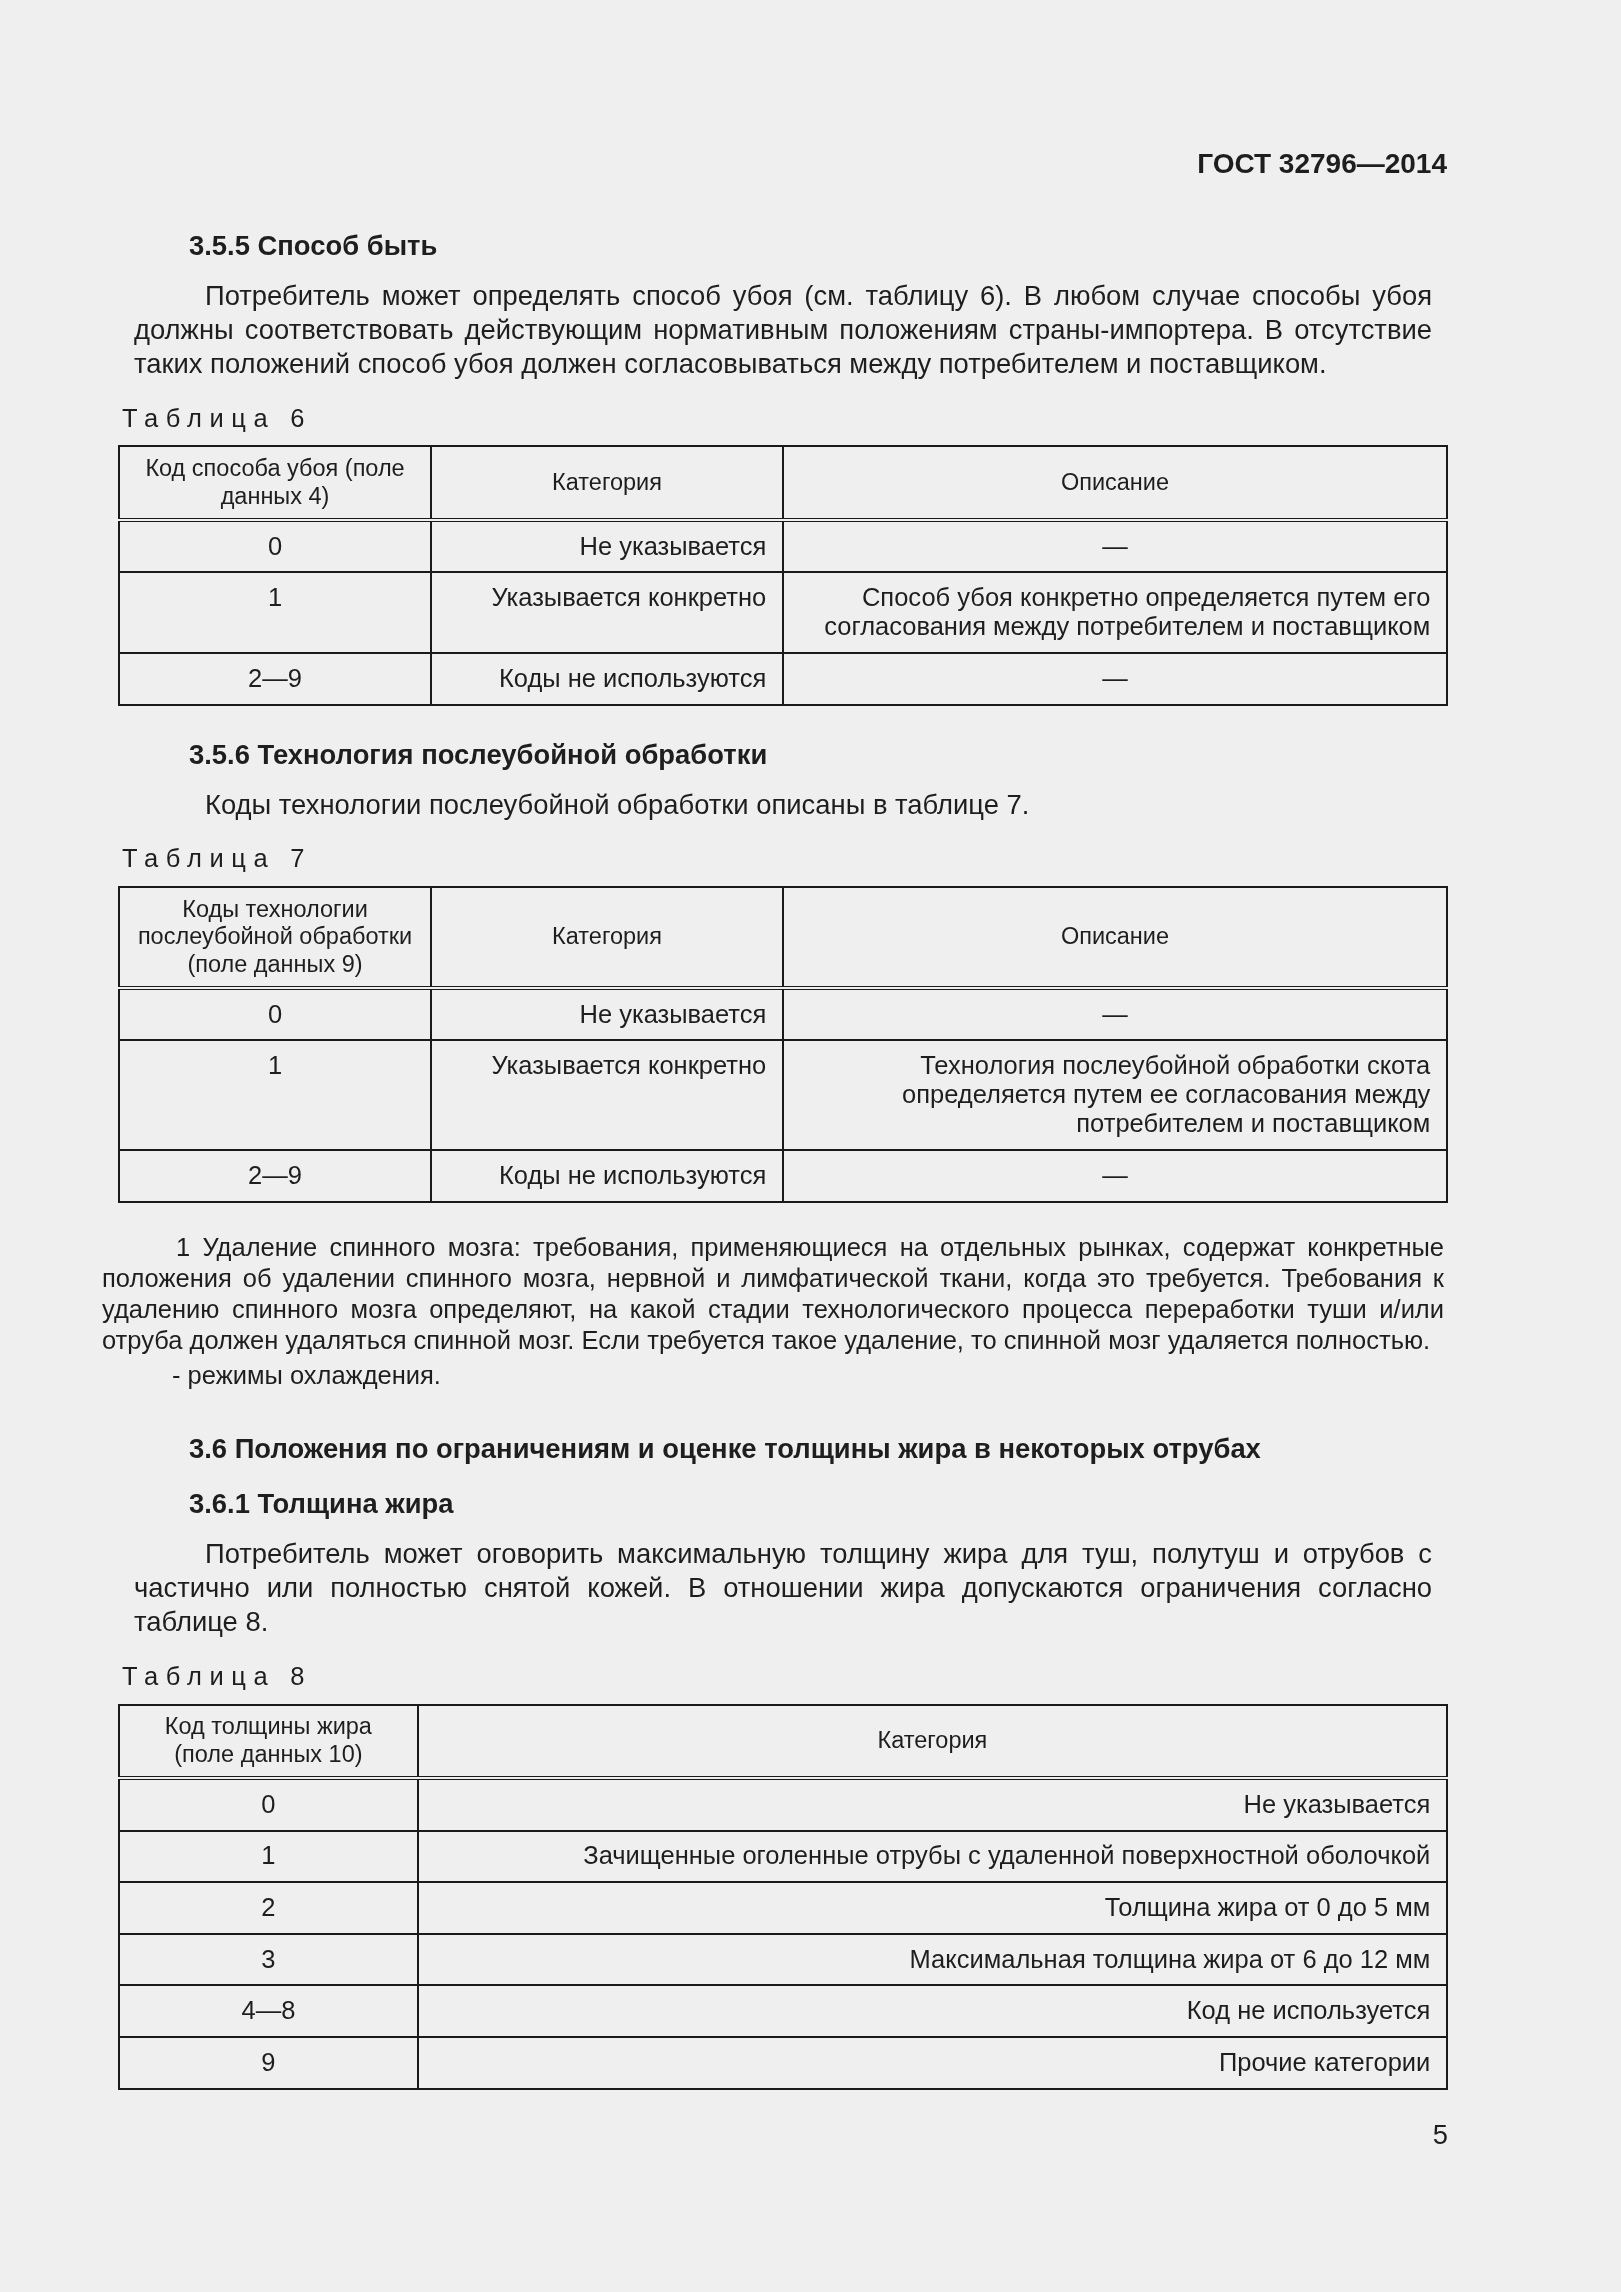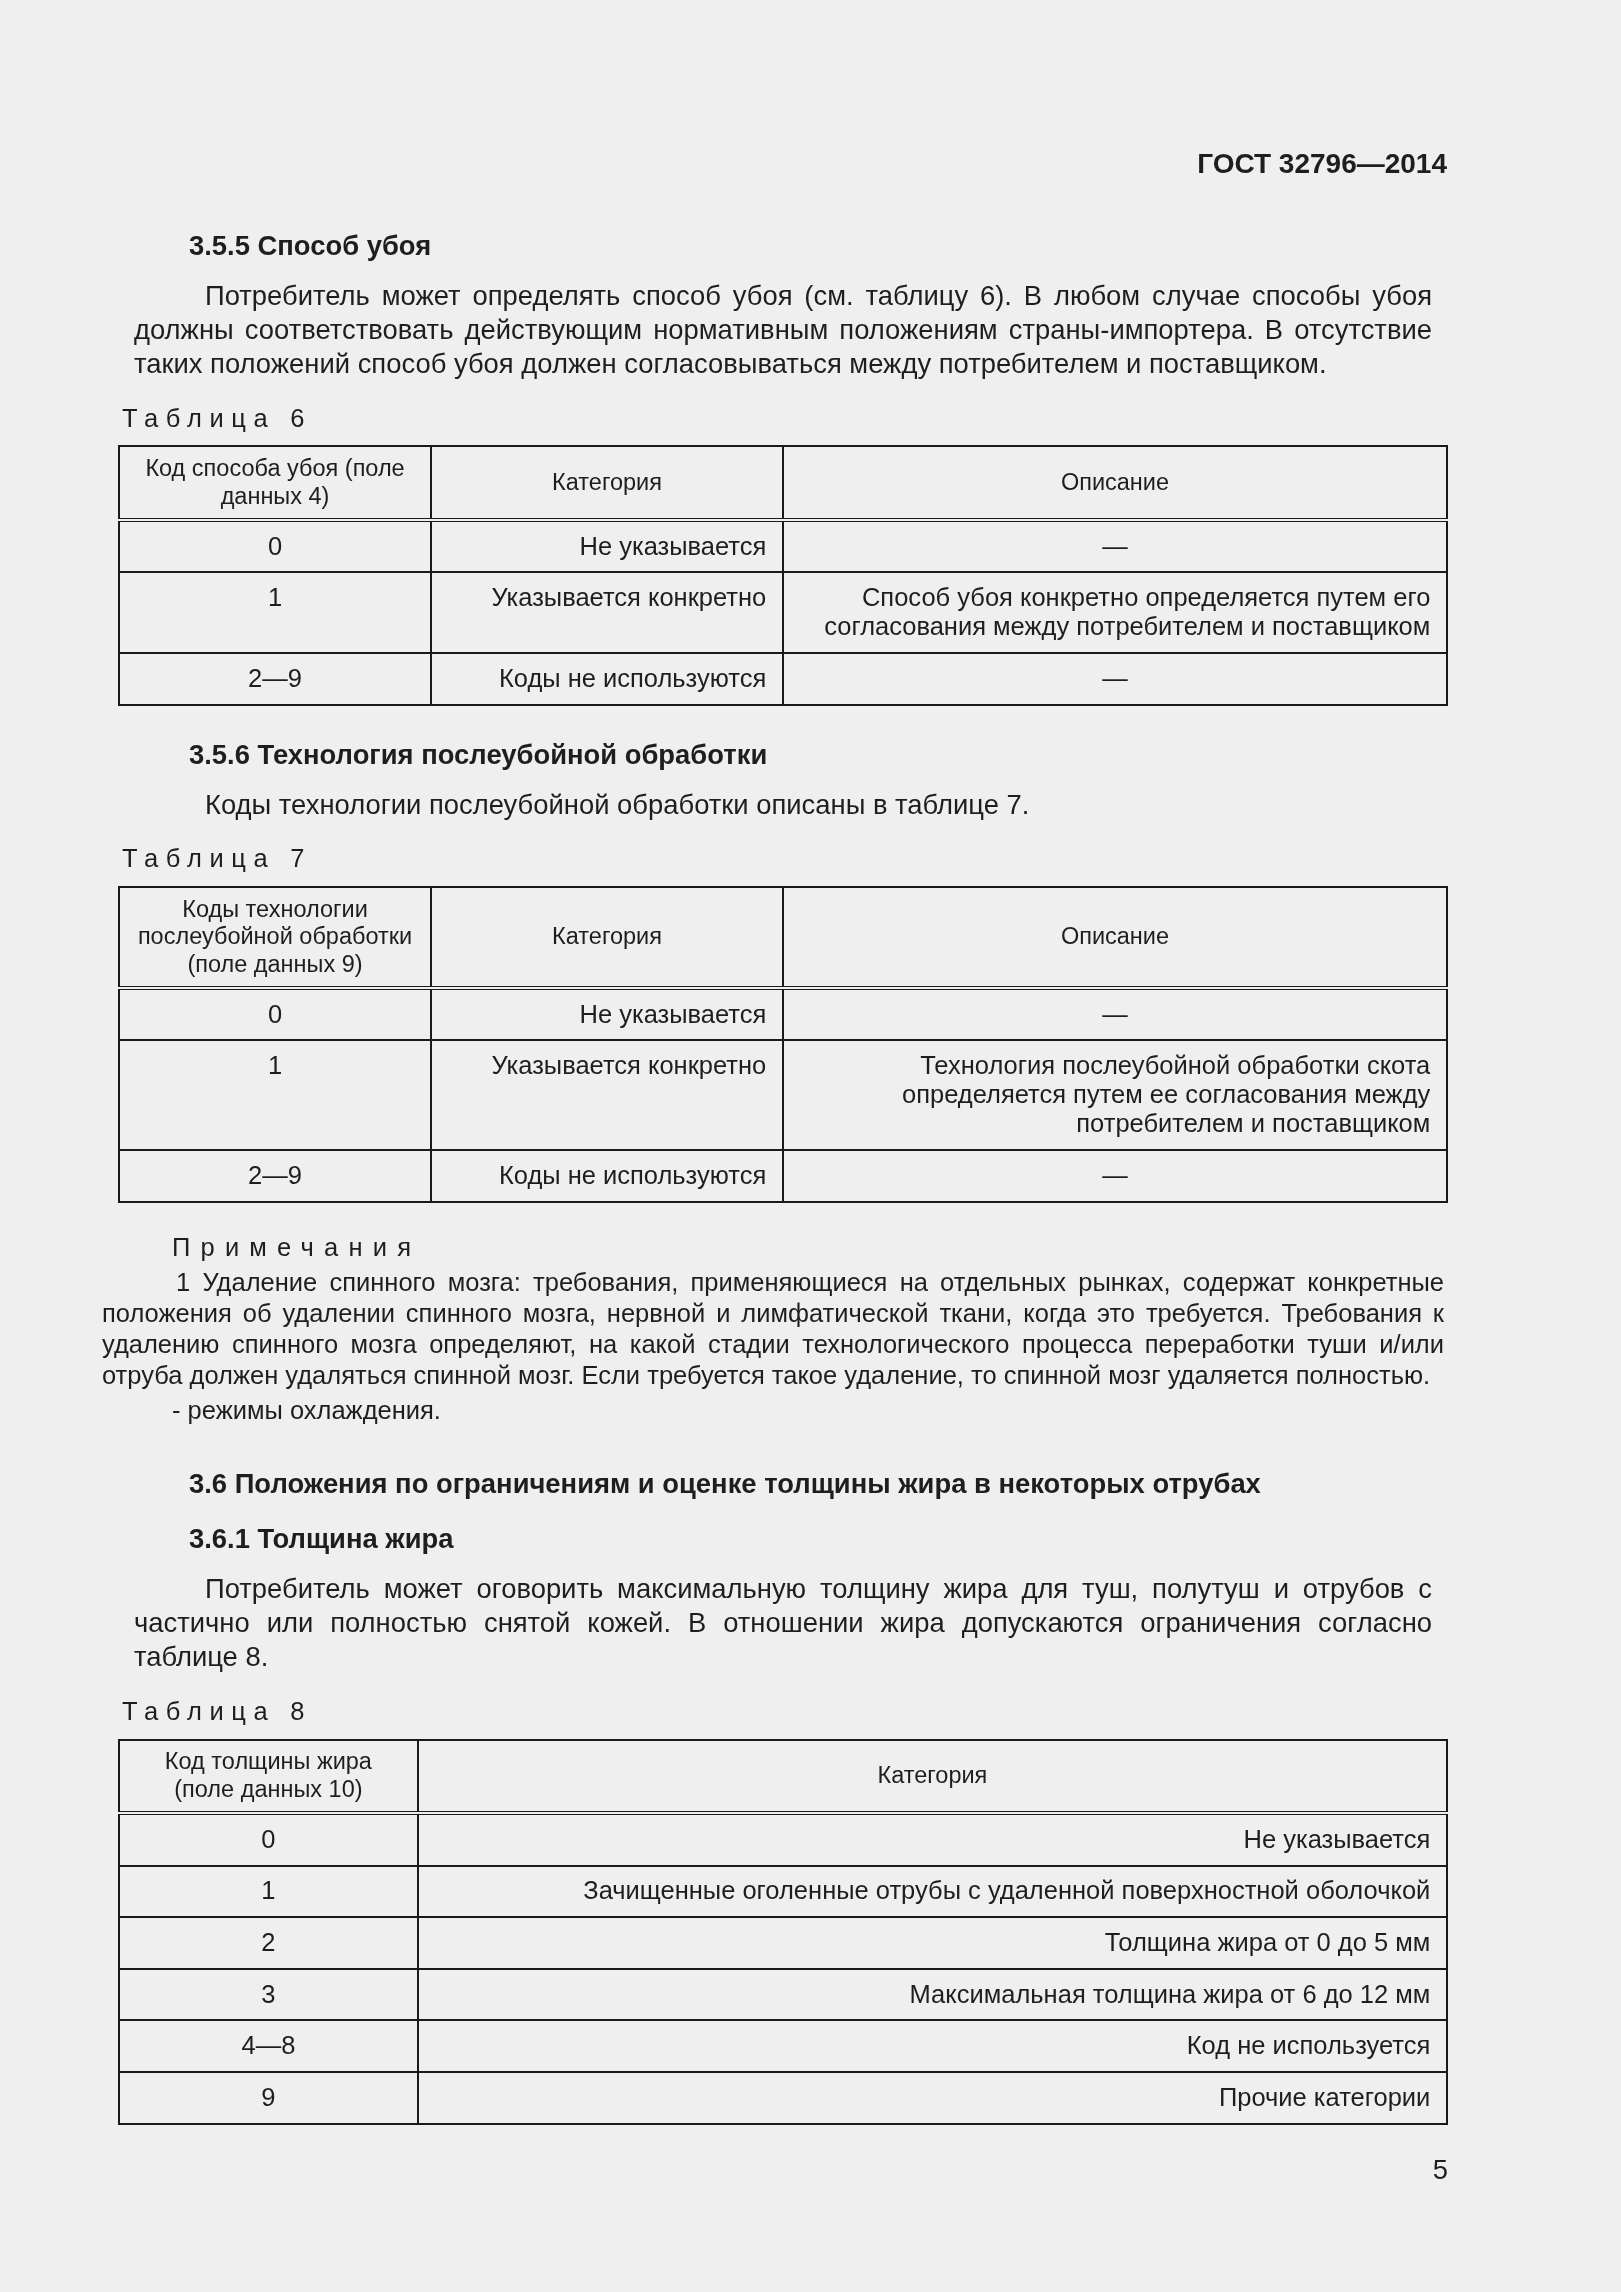--- a/index.html
+++ b/index.html
@@ -112,21 +112,21 @@
 </style>
 </head>
 <body>
 
 <div class="page">
 
   <div class="doc-header">ГОСТ 32796—2014</div>
 
   <div class="content">
 
-    <p class="sec-title t355">3.5.5 Способ убоя</p>
+    <p class="sec-title t355">3.5.5 Способ быть</p>
     <p class="body-par">Потребитель может определять способ убоя (см. таблицу 6). В любом случае способы убоя долж­ны соответствовать действующим нормативным положениям страны-импортера. В отсутствие таких положений способ убоя должен согласовываться между потребителем и поставщиком.</p>
 
     <p class="tbl-caption">Таблица 6</p>
     <table class="gost">
       <colgroup>
           <col style="width:23.5%">
           <col style="width:26.5%">
           <col style="width:50%">
         </colgroup>
       <thead>
@@ -186,21 +186,20 @@
         <tr>
           <td class="cell-code">2—9</td>
           <td class="cell-text">Коды не используются</td>
           <td class="cell-dash">—</td>
         </tr>
       </tbody>
     </table>
   </div>
 
   <div class="notes">
-    <p class="notes-label">Примечания</p>
     <p class="note-par">1 Удаление спинного мозга: требования, применяющиеся на отдельных рынках, содержат конкретные поло­жения об удалении спинного мозга, нервной и лимфатической ткани, когда это требуется. Требования к удалению спинного мозга определяют, на какой стадии технологического процесса переработки туши и/или отруба должен удаляться спинной мозг. Если требуется такое удаление, то спинной мозг удаляется полностью.</p>
     <p class="note-list-item">- режимы охлаждения.</p>
   </div>
 
   <div class="content">
 
     <p class="sec-title t36">3.6 Положения по ограничениям и оценке толщины жира в некоторых отрубах</p>
     <p class="sec-title t361">3.6.1 Толщина жира</p>
     <p class="body-par">Потребитель может оговорить максимальную толщину жира для туш, полутуш и отрубов с частич­но или полностью снятой кожей. В отношении жира допускаются ограничения согласно таблице 8.</p>
 

